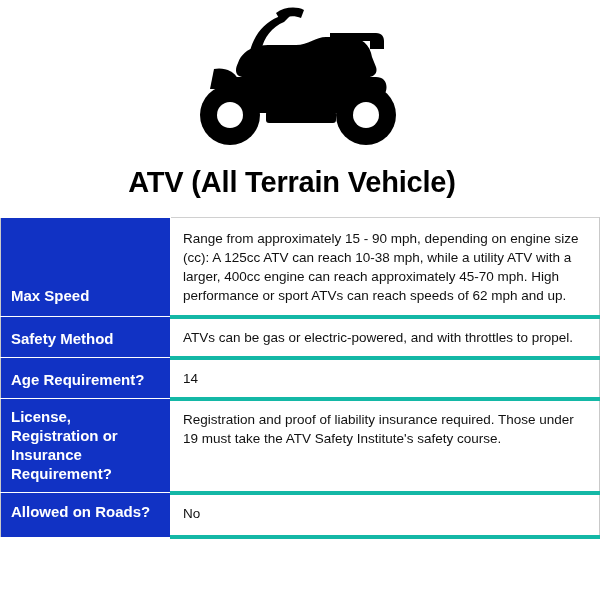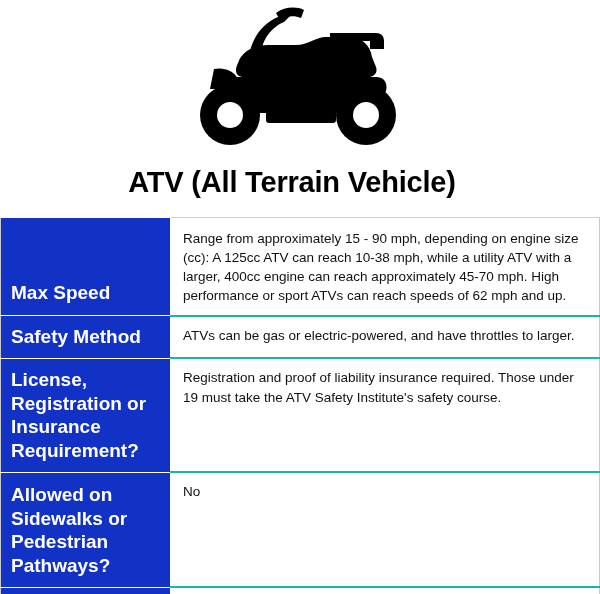--- a/index.html
+++ b/index.html
@@ -46,36 +46,36 @@
     table-layout: fixed;
   }
   table.spec tr {
     vertical-align: top;
   }
   td.label {
     width: 170px;
     background: #1132c4;
     color: #ffffff;
     font-weight: bold;
-    font-size: 19px;
+    font-size: 15px;
     line-height: 1.25;
     padding: 9px 10px 9px 10px;
     border: 1px solid #ffffff;
     border-left: 1px solid #c9c9c9;
     vertical-align: bottom;
     box-sizing: border-box;
   }
   td.value {
     background: #ffffff;
     color: #111111;
     font-size: 13.5px;
     line-height: 1.42;
     padding: 9px 12px 9px 12px;
     border-top: 1px solid #d0d0d0;
-    border-bottom: 2px solid #14b8a6;
+    border-bottom: 4px solid #14b8a6;
     border-right: 1px solid #c9c9c9;
     vertical-align: top;
     box-sizing: border-box;
   }
   tr.r-maxspeed td.label { vertical-align: bottom; padding-bottom: 10px; }
   tr.r-maxspeed td.value { padding-top: 11px; }
   tr.r-license td.label { vertical-align: top; }
   tr.r-sidewalks td.label { vertical-align: top; padding-top: 10px; }
   tr.r-sidewalks td.value { padding-bottom: 34px; }
   tr.r-roads td.value { padding-bottom: 12px; }
@@ -118,29 +118,29 @@
   <div class="title">ATV (All Terrain Vehicle)</div>
 
   <table class="spec">
     <tbody>
       <tr class="r-maxspeed">
         <td class="label">Max Speed</td>
         <td class="value">Range from approximately 15 - 90 mph, depending on engine size (cc): A 125cc ATV can reach 10-38 mph, while a utility ATV with a larger, 400cc engine can reach approximately 45-70 mph. High performance or sport ATVs can reach speeds of 62 mph and up.</td>
       </tr>
       <tr class="r-propel">
         <td class="label">Safety Method</td>
-        <td class="value">ATVs can be gas or electric-powered, and have throttles to larger.</td>
+        <td class="value">ATVs can be gas or electric-powered, and with throttles to propel.</td>
+      </tr>
+      <tr class="r-age">
+        <td class="label">Age Requirement?</td>
+        <td class="value">14</td>
       </tr>
       <tr class="r-license">
         <td class="label">License, Registration or Insurance Requirement?</td>
         <td class="value">Registration and proof of liability insurance required. Those under 19 must take the ATV Safety Institute's safety course.</td>
-      </tr>
-      <tr class="r-sidewalks">
-        <td class="label">Allowed on Sidewalks or Pedestrian Pathways?</td>
-        <td class="value">No</td>
       </tr>
       <tr class="r-roads">
         <td class="label">Allowed on Roads?</td>
         <td class="value">No</td>
       </tr>
     </tbody>
   </table>
 
 </div>
 

